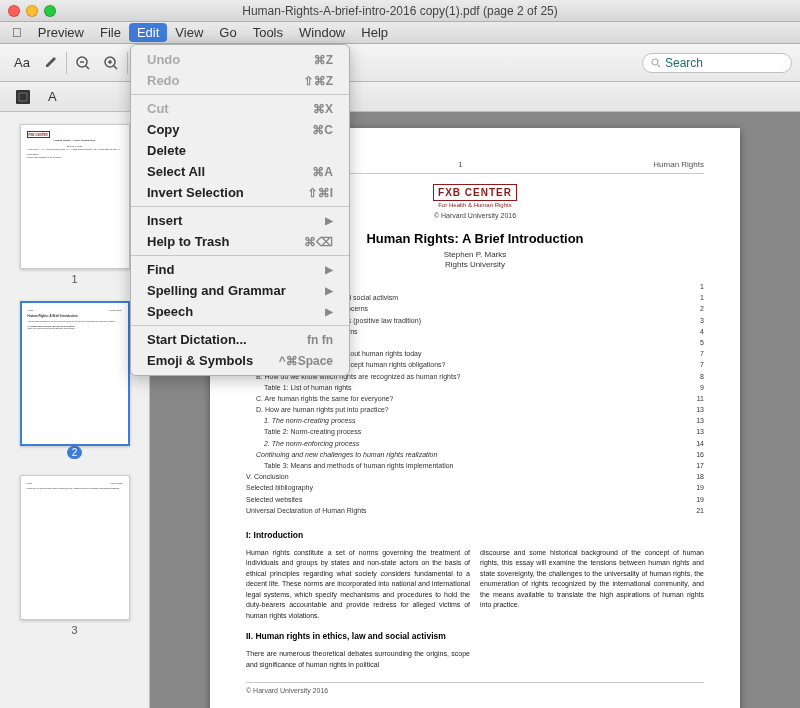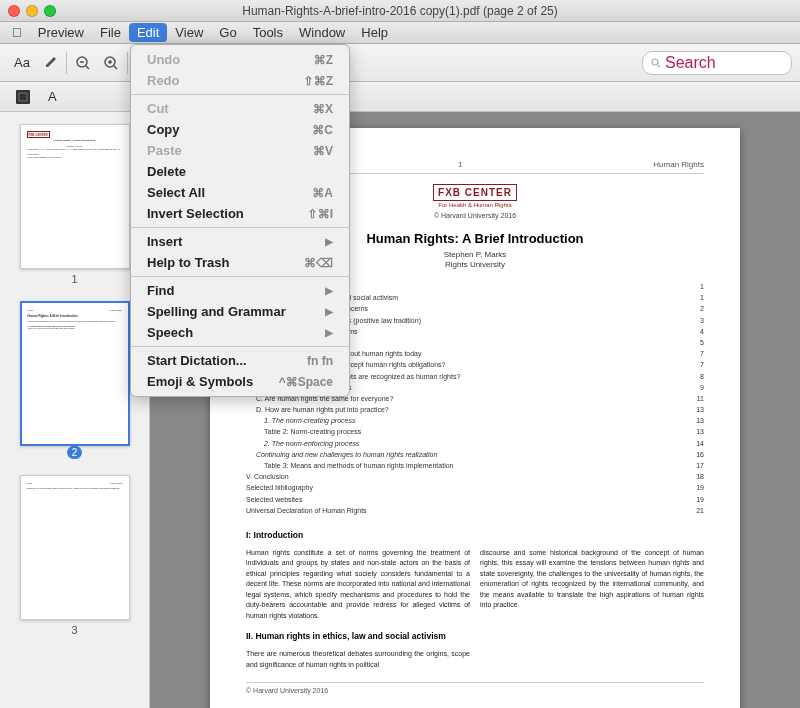--- a/index.html
+++ b/index.html
@@ -405,21 +405,21 @@
       <line x1="5" y1="9" x2="13" y2="9" stroke="#555" stroke-width="1"></line>
     </svg>
   </button>
   <button class="toolbar-btn">A</button>
   <div style="margin-left:auto; display:flex; align-items:center; gap:4px;">
     <div class="search-box">
       <svg width="10" height="10" viewBox="0 0 10 10">
         <circle cx="4" cy="4" r="3" fill="none" stroke="#aaa" stroke-width="1.2"></circle>
         <line x1="7" y1="7" x2="9" y2="9" stroke="#aaa" stroke-width="1.2"></line>
       </svg>
-      <span style="color:#be185d;font-size:16px;">Search</span>
+      <span style="color:#0f766e;font-size:12px;">Search</span>
     </div>
   </div>
 </div>
 
 <div class="secondary-toolbar">
   <button class="toolbar-btn">
     <svg width="18" height="18" viewBox="0 0 18 18">
       <rect x="2" y="2" width="14" height="14" fill="#333" rx="1"></rect>
       <rect x="5" y="5" width="8" height="8" fill="none" stroke="#aaa" stroke-width="0.5"></rect>
     </svg>
@@ -623,24 +623,20 @@
     <div class="dropdown-separator"></div>
 
     <div class="dropdown-item disabled">
       <span>Cut</span>
       <span class="shortcut">⌘X</span>
     </div>
     <div class="dropdown-item">
       <span>Copy</span>
       <span class="shortcut">⌘C</span>
     </div>
-    <div class="dropdown-item disabled">
-      <span>Paste</span>
-      <span class="shortcut">⌘V</span>
-    </div>
     <div class="dropdown-item">
       <span>Delete</span>
     </div>
     <div class="dropdown-item">
       <span>Select All</span>
       <span class="shortcut">⌘A</span>
     </div>
     <div class="dropdown-item">
       <span>Invert Selection</span>
       <span class="shortcut">⇧⌘I</span>

